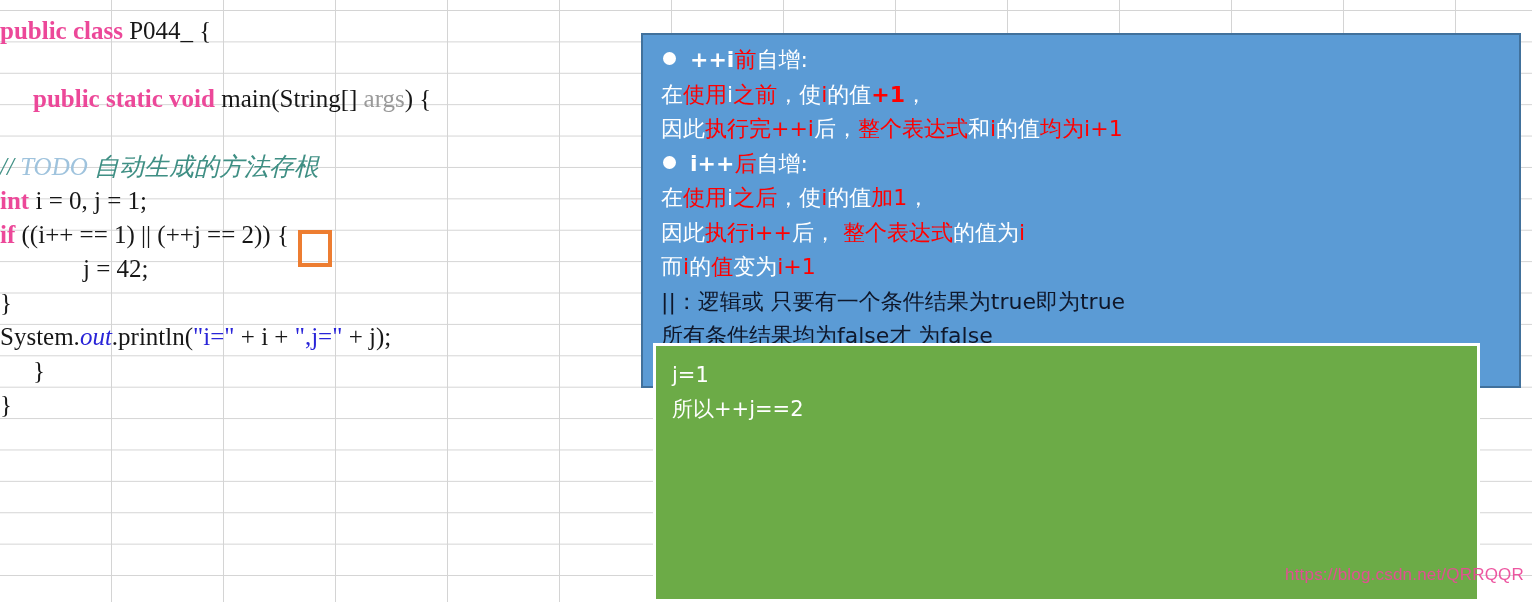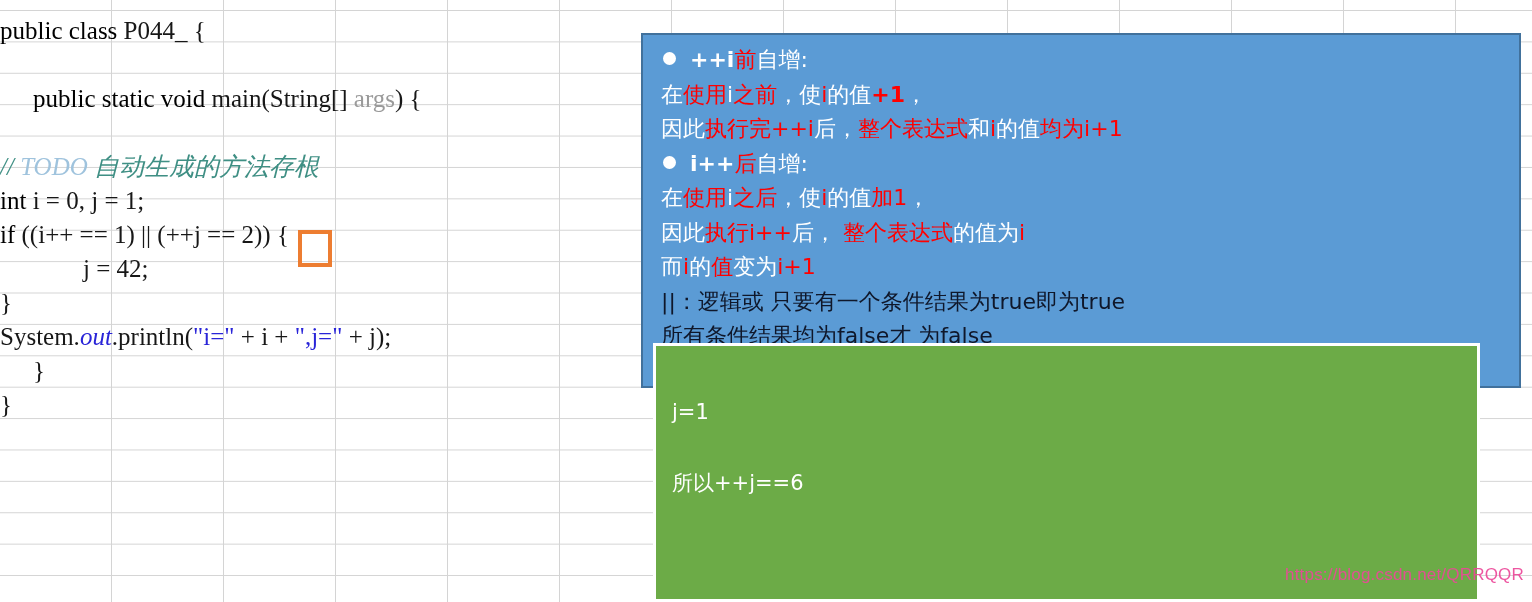--- a/index.html
+++ b/index.html
@@ -34,21 +34,21 @@
     left: 0; top: 14px;
     width: 640px;
     font-family: "Liberation Serif", serif;
     font-size: 25px;
     line-height: 34px;
     color: #1b1b1b;
     white-space: pre;
   }
   .ln { display: block; height: 34px; }
   .ln.blank { height: 34px; }
-  .kw      { color: #000000; font-weight: normal; }
+  .kw      { color: #ec4899; font-weight: bold; }
   .plain   { color: #171717; }
   .gray    { color: #9a9a9a; }
   .cmt     { color: #3f8f84; font-style: italic; }
   .cmt-todo{ color: #9fc3dd; font-style: italic; }
   .str     { color: #2a25d8; }
   .fieldit { color: #2a25d8; font-weight: normal; font-style: italic; }
 
   .indent1 { padding-left: 33px; }
   .indent2 { }
   .indent3 { padding-left: 83px; }
@@ -100,21 +100,21 @@
     width: 827px; height: 259px;
     background: #6cab47;
     border: 3px solid #ffffff;
     box-sizing: border-box;
     padding: 12px 0 0 16px;
     font-family: "DejaVu Sans", sans-serif;
     font-size: 21px;
     line-height: 34px;
     color: #ffffff;
   }
-  #green-panel .row { display: block; white-space: nowrap; height: 34px; margin-top: 37px; }
+  #green-panel .row { display: block; white-space: nowrap; height: 34px; }
 
   
   #watermark {
     position: absolute;
     right: 8px; bottom: 17px;
     font-family: "Liberation Sans", sans-serif;
     font-size: 17px;
     color: #ec4899;
     opacity: 0.92;
     white-space: nowrap;
@@ -139,18 +139,18 @@
       <span class="row bullet-row"><span class="dot"></span><span class="w b">i++</span><span class="r">后</span><span class="w">自增:</span></span>
       <span class="row"><span class="w">在</span><span class="r">使用</span><span class="w">i</span><span class="r">之后</span><span class="w">，使</span><span class="r">i</span><span class="w">的值</span><span class="r">加1</span><span class="w">，</span></span>
       <span class="row"><span class="w">因此</span><span class="r">执行i++</span><span class="w">后，</span><span class="r">  整个表达式</span><span class="w">的值为</span><span class="r">i</span></span>
       <span class="row"><span class="w">而</span><span class="r">i</span><span class="w">的</span><span class="r">值</span><span class="w">变为</span><span class="r">i+1</span></span>
       <span class="row"><span class="k">||：逻辑或 只要有一个条件结果为true即为true</span></span>
       <span class="row"><span class="k">所有条件结果均为false才 为false</span></span>
     </div>
 
   <div id="green-panel">
       <span class="row">j=1</span>
-      <span class="row">所以++j==6</span>
+      <span class="row">所以++j==2</span>
     </div>
 
   <div id="watermark">https://blog.csdn.net/QRRQQR</div>
 
 </div>
 
 </body></html>

